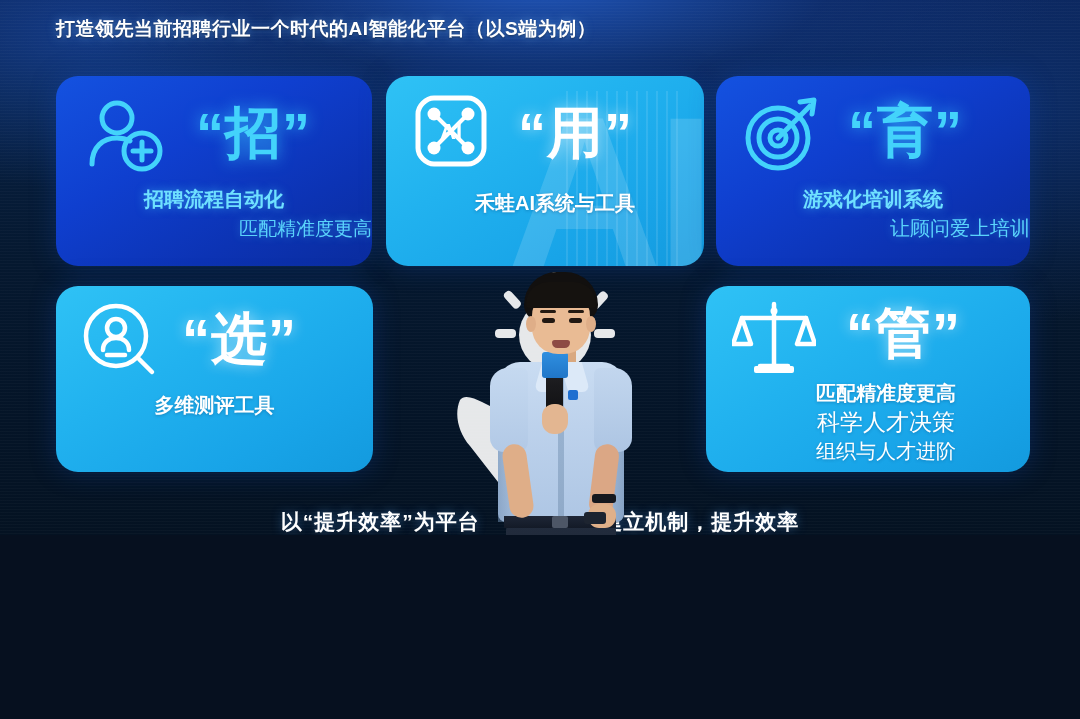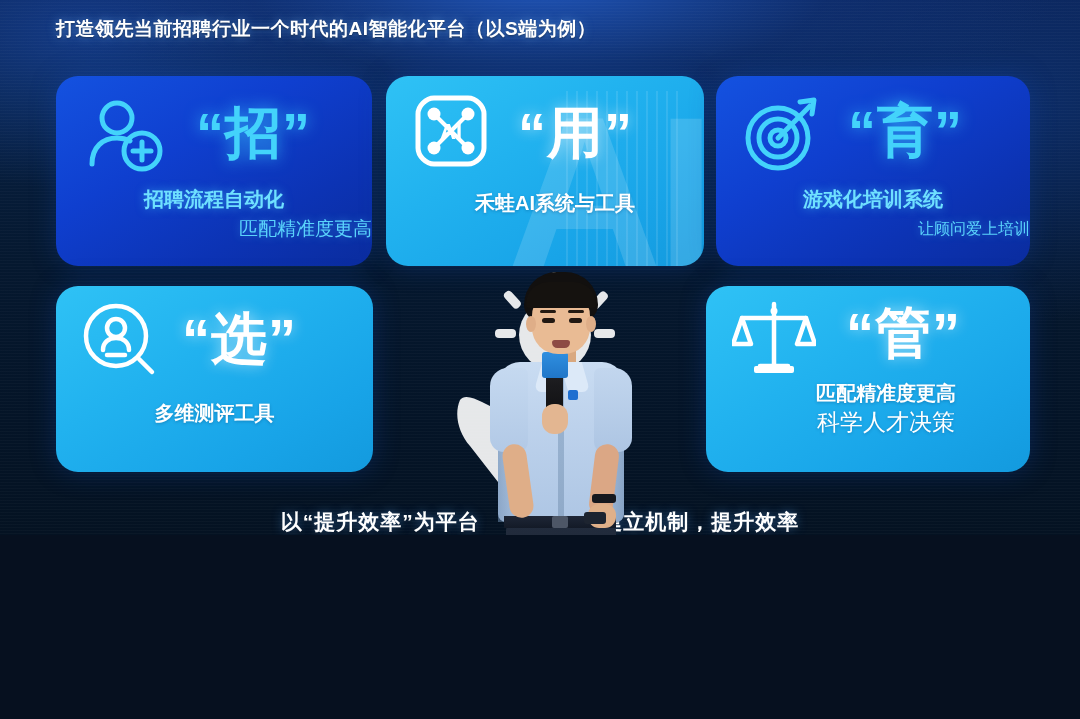--- a/index.html
+++ b/index.html
@@ -265,38 +265,38 @@
             <circle cx="36" cy="44" r="30"></circle>
             <circle cx="36" cy="44" r="19"></circle>
             <circle cx="36" cy="44" r="8"></circle>
             <path d="M36 44 L68 12"></path>
             <path d="M58 8 L72 6 L70 20"></path>
           </svg>
         </div>
         <div class="glyph" style="left:132px; top:18px; font-size:56px;">“育”</div>
         <div class="lines" style="top:108px;">
           <div class="l1" style="font-size:20px; line-height:30px;">游戏化培训系统</div>
-          <div class="l2" style="font-size:16px; line-height:29px;">让顾问爱上培训</div>
+          <div class="l2" style="font-size:20px; line-height:29px;">让顾问爱上培训</div>
         </div>
       </div>
     </div>
 
     <div class="card bright" style="left:56px; top:286px; width:317px; height:186px;">
       <div class="inner">
         <div class="icon-wrap" style="left:24px; top:14px; width:82px; height:82px;">
           <svg viewBox="0 0 82 82" width="82" height="82" fill="none" stroke="#ffffff" stroke-width="4.5" stroke-linecap="round" stroke-linejoin="round">
             <circle cx="36" cy="36" r="30"></circle>
             <circle cx="36" cy="28" r="9"></circle>
             <path d="M23 50 C23 42 29 38 36 38 C43 38 49 42 49 50"></path>
             <path d="M27 55 H45"></path>
             <path d="M59 59 L72 72"></path>
           </svg>
         </div>
         <div class="glyph" style="left:126px; top:16px; font-size:56px;">“选”</div>
-        <div class="lines" style="top:112px;">
+        <div class="lines" style="top:104px;">
           <div class="l1" style="font-size:20px; line-height:31px;">多维测评工具</div>
         </div>
       </div>
     </div>
 
     <div class="card bright" style="left:706px; top:286px; width:324px; height:186px;">
       <div class="inner">
         <div class="icon-wrap" style="left:26px; top:10px; width:84px; height:84px;">
           <svg viewBox="0 0 84 84" width="84" height="84" fill="none" stroke="#ffffff" stroke-width="4.5" stroke-linecap="round" stroke-linejoin="round">
             <path d="M42 8 V70"></path>
@@ -305,20 +305,21 @@
             <path d="M10 22 L1 48 H19 Z"></path>
             <path d="M74 22 L65 48 H83 Z"></path>
             <path d="M28 70 H56"></path>
             <rect x="22" y="70" width="40" height="7" rx="2" fill="#ffffff" stroke="none"></rect>
           </svg>
         </div>
         <div class="glyph" style="left:140px; top:10px; font-size:56px;">“管”</div>
         <div class="lines" style="top:92px; left:36px; right:0;">
           <div class="l1" style="font-size:20px; line-height:30px;">匹配精准度更高</div>
           <div class="l2" style="font-size:23px; line-height:29px;">科学人才决策</div>
+          <div class="l3" style="font-size:20px; line-height:29px;">组织与人才进阶</div>
         </div>
       </div>
     </div>
 
     <div id="caption">
       <span class="seg">以“提升效率”为平台</span>
       <span class="gap"></span>
       <span class="seg">建立机制，提升效率</span>
     </div>
 

